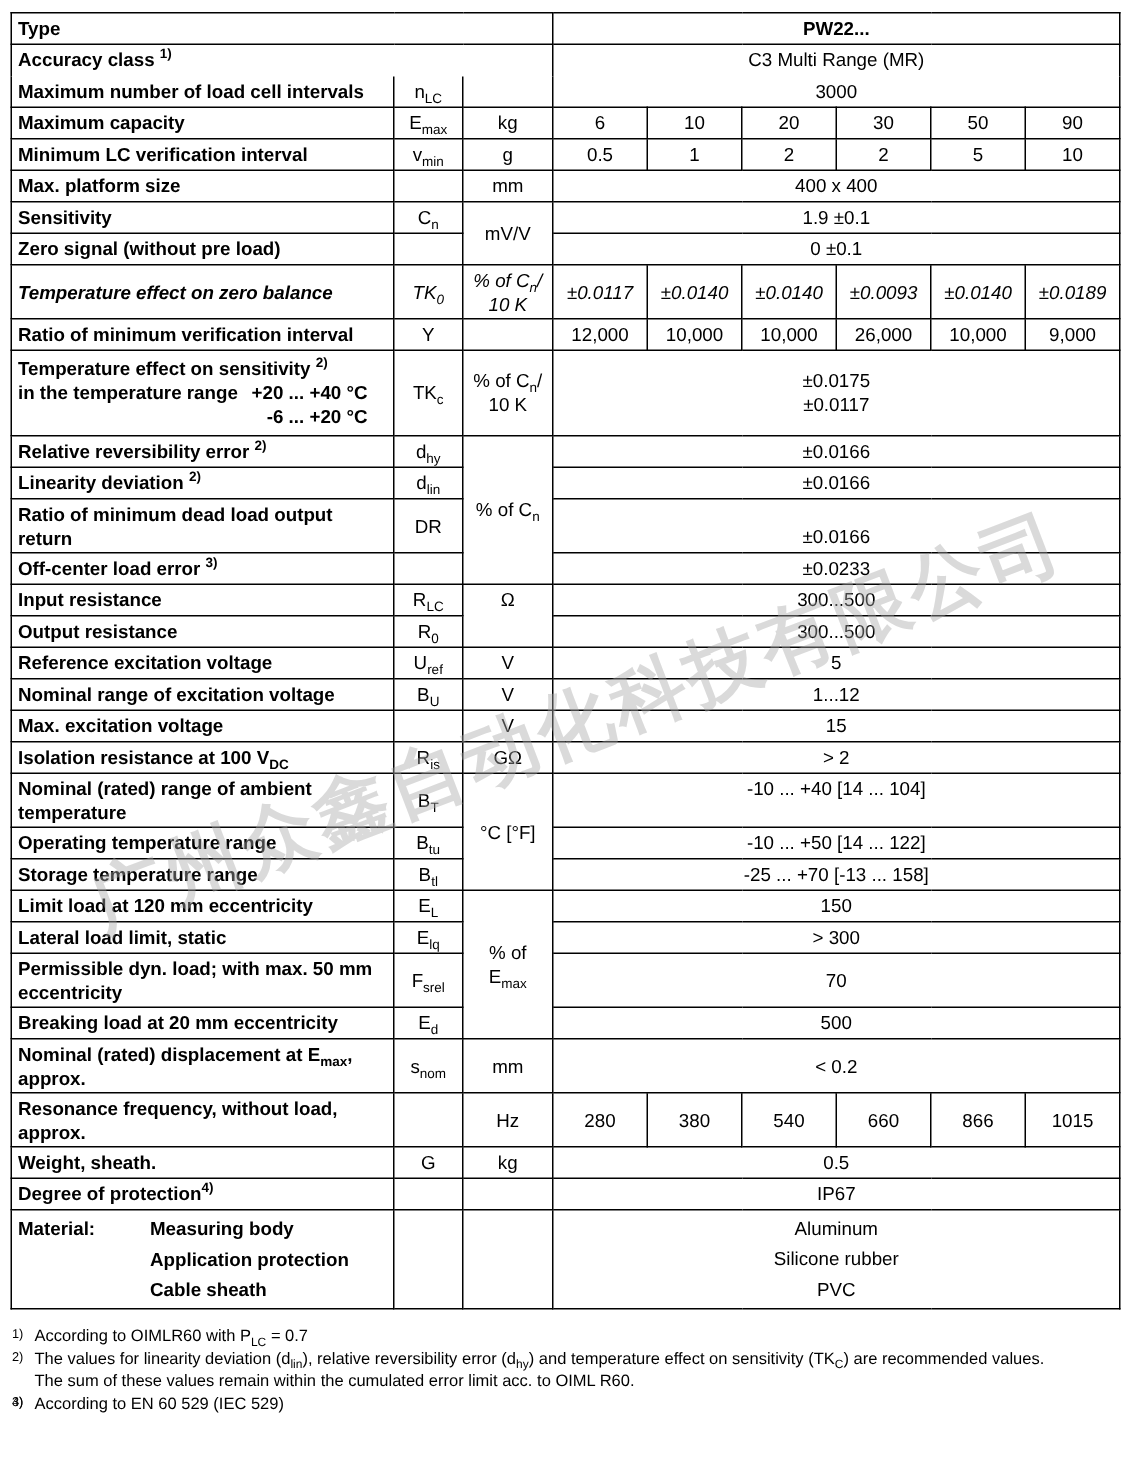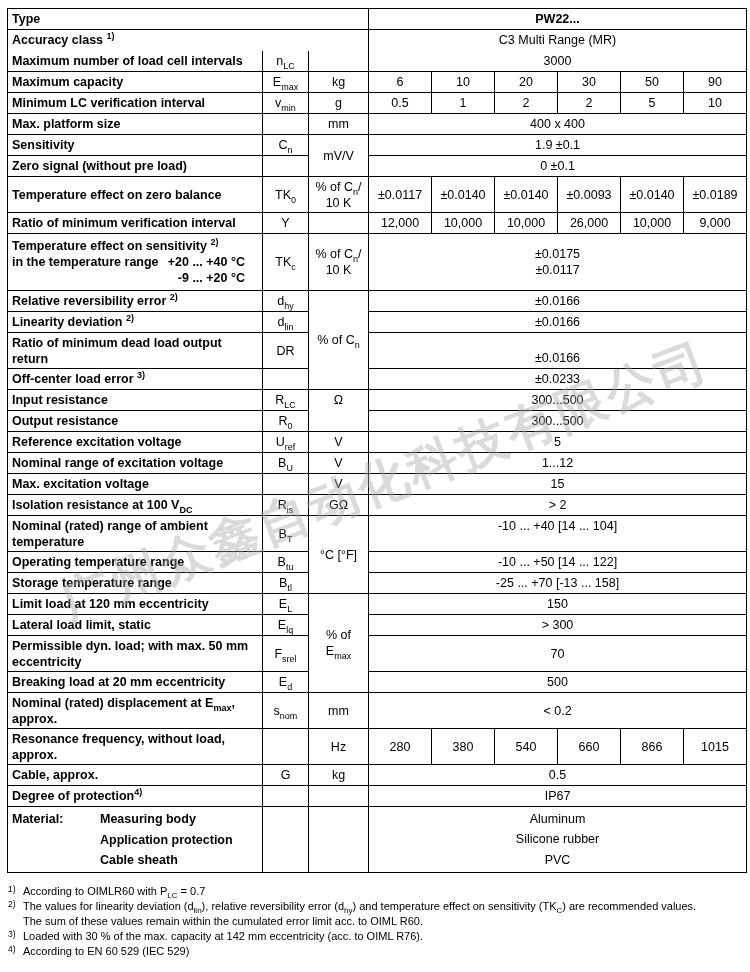--- a/index.html
+++ b/index.html
@@ -106,21 +106,21 @@
         <td class="lab">Sensitivity</td>
         <td class="sym">C<sub>n</sub></td>
         <td rowspan="2" class="unit">mV/V</td>
         <td colspan="6" class="val">1.9 ±0.1</td>
       </tr>
       <tr style="height: 21px;">
         <td class="lab">Zero signal (without pre load)</td>
         <td class="sym"></td>
         <td colspan="6" class="val">0 ±0.1</td>
       </tr>
-      <tr style="height: 36px;">
+      <tr style="height: 36px; font-style: italic;">
         <td class="lab">Temperature effect on zero balance</td>
         <td class="sym">TK<sub>0</sub></td>
         <td class="unit">% of C<sub>n</sub>/<br>10 K</td>
         <td class="val">±0.0117</td>
         <td class="val">±0.0140</td>
         <td class="val">±0.0140</td>
         <td class="val">±0.0093</td>
         <td class="val">±0.0140</td>
         <td class="val">±0.0189</td>
       </tr>
@@ -135,21 +135,21 @@
         <td class="val">10,000</td>
         <td class="val">9,000</td>
       </tr>
       <tr style="height: 57px;">
         <td class="lab">
           <div class="l1">Temperature effect on sensitivity <sup>2)</sup></div>
           <div class="l2">
             <span>in the temperature range</span>
             <span>+20 ... +40 °C</span>
           </div>
-          <div class="l3">-9 ... +20 °C</div>
+          <div class="l3">-6 ... +20 °C</div>
         </td>
         <td class="sym">TK<sub>c</sub></td>
         <td class="unit">% of C<sub>n</sub>/<br>10 K</td>
         <td colspan="6" class="val">±0.0175<br>±0.0117</td>
       </tr>
       <tr style="height: 21px;">
         <td class="lab">Relative reversibility error <sup>2)</sup></td>
         <td class="sym">d<sub>hy</sub></td>
         <td rowspan="4" class="unit">% of C<sub>n</sub></td>
         <td colspan="6" class="val">±0.0166</td>
@@ -252,21 +252,21 @@
         <td class="sym"></td>
         <td class="unit">Hz</td>
         <td class="val">280</td>
         <td class="val">380</td>
         <td class="val">540</td>
         <td class="val">660</td>
         <td class="val">866</td>
         <td class="val">1015</td>
       </tr>
       <tr style="height: 21px;">
-        <td class="lab">Cable, approx.</td>
+        <td class="lab">Weight, sheath.</td>
         <td class="sym">G</td>
         <td class="unit">kg</td>
         <td colspan="6" class="val">0.5</td>
       </tr>
       <tr style="height: 21px;">
         <td class="lab">Degree of protection<sup>4)</sup></td>
         <td class="sym"></td>
         <td class="unit"></td>
         <td colspan="6" class="val">IP67</td>
       </tr>
@@ -280,17 +280,17 @@
         <td class="sym"></td>
         <td class="unit"></td>
         <td colspan="6" class="val lh21">Aluminum<br>Silicone rubber<br>PVC</td>
       </tr>
     </tbody>
 </table>
 
 <div class="fns">
     <div class="fn"><span class="fnm">1)</span><span>According to OIMLR60 with P<sub>LC</sub> = 0.7</span></div>
     <div class="fn"><span class="fnm">2)</span><span>The values for linearity deviation (d<sub>lin</sub>), relative reversibility error (d<sub>hy</sub>) and temperature effect on sensitivity (TK<sub>C</sub>) are recommended values.<br>The sum of these values remain within the cumulated error limit acc. to OIML R60.</span></div>
-    <div class="fn"><span class="fnm">3)</span><span>Loaded with 30 % of the max. capacity at 142 mm eccentricity (acc. to OIML R76).</span></div>
+    <div class="fn"><span class="fnm">3)</span></div>
     <div class="fn"><span class="fnm">4)</span><span>According to EN 60 529 (IEC 529)</span></div>
   </div>
 
 <div class="watermark">广州众鑫自动化科技有限公司</div>
 
 </body></html>

